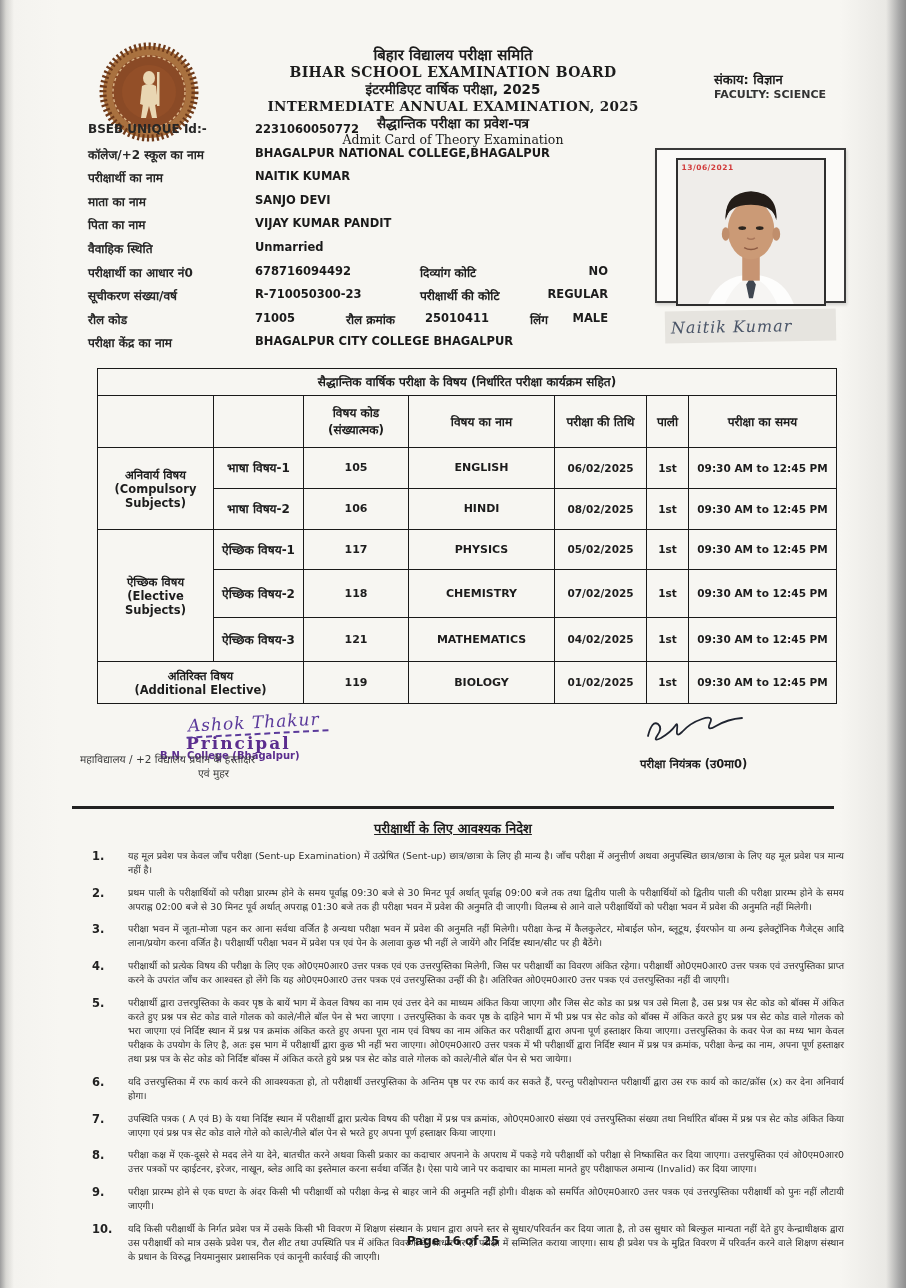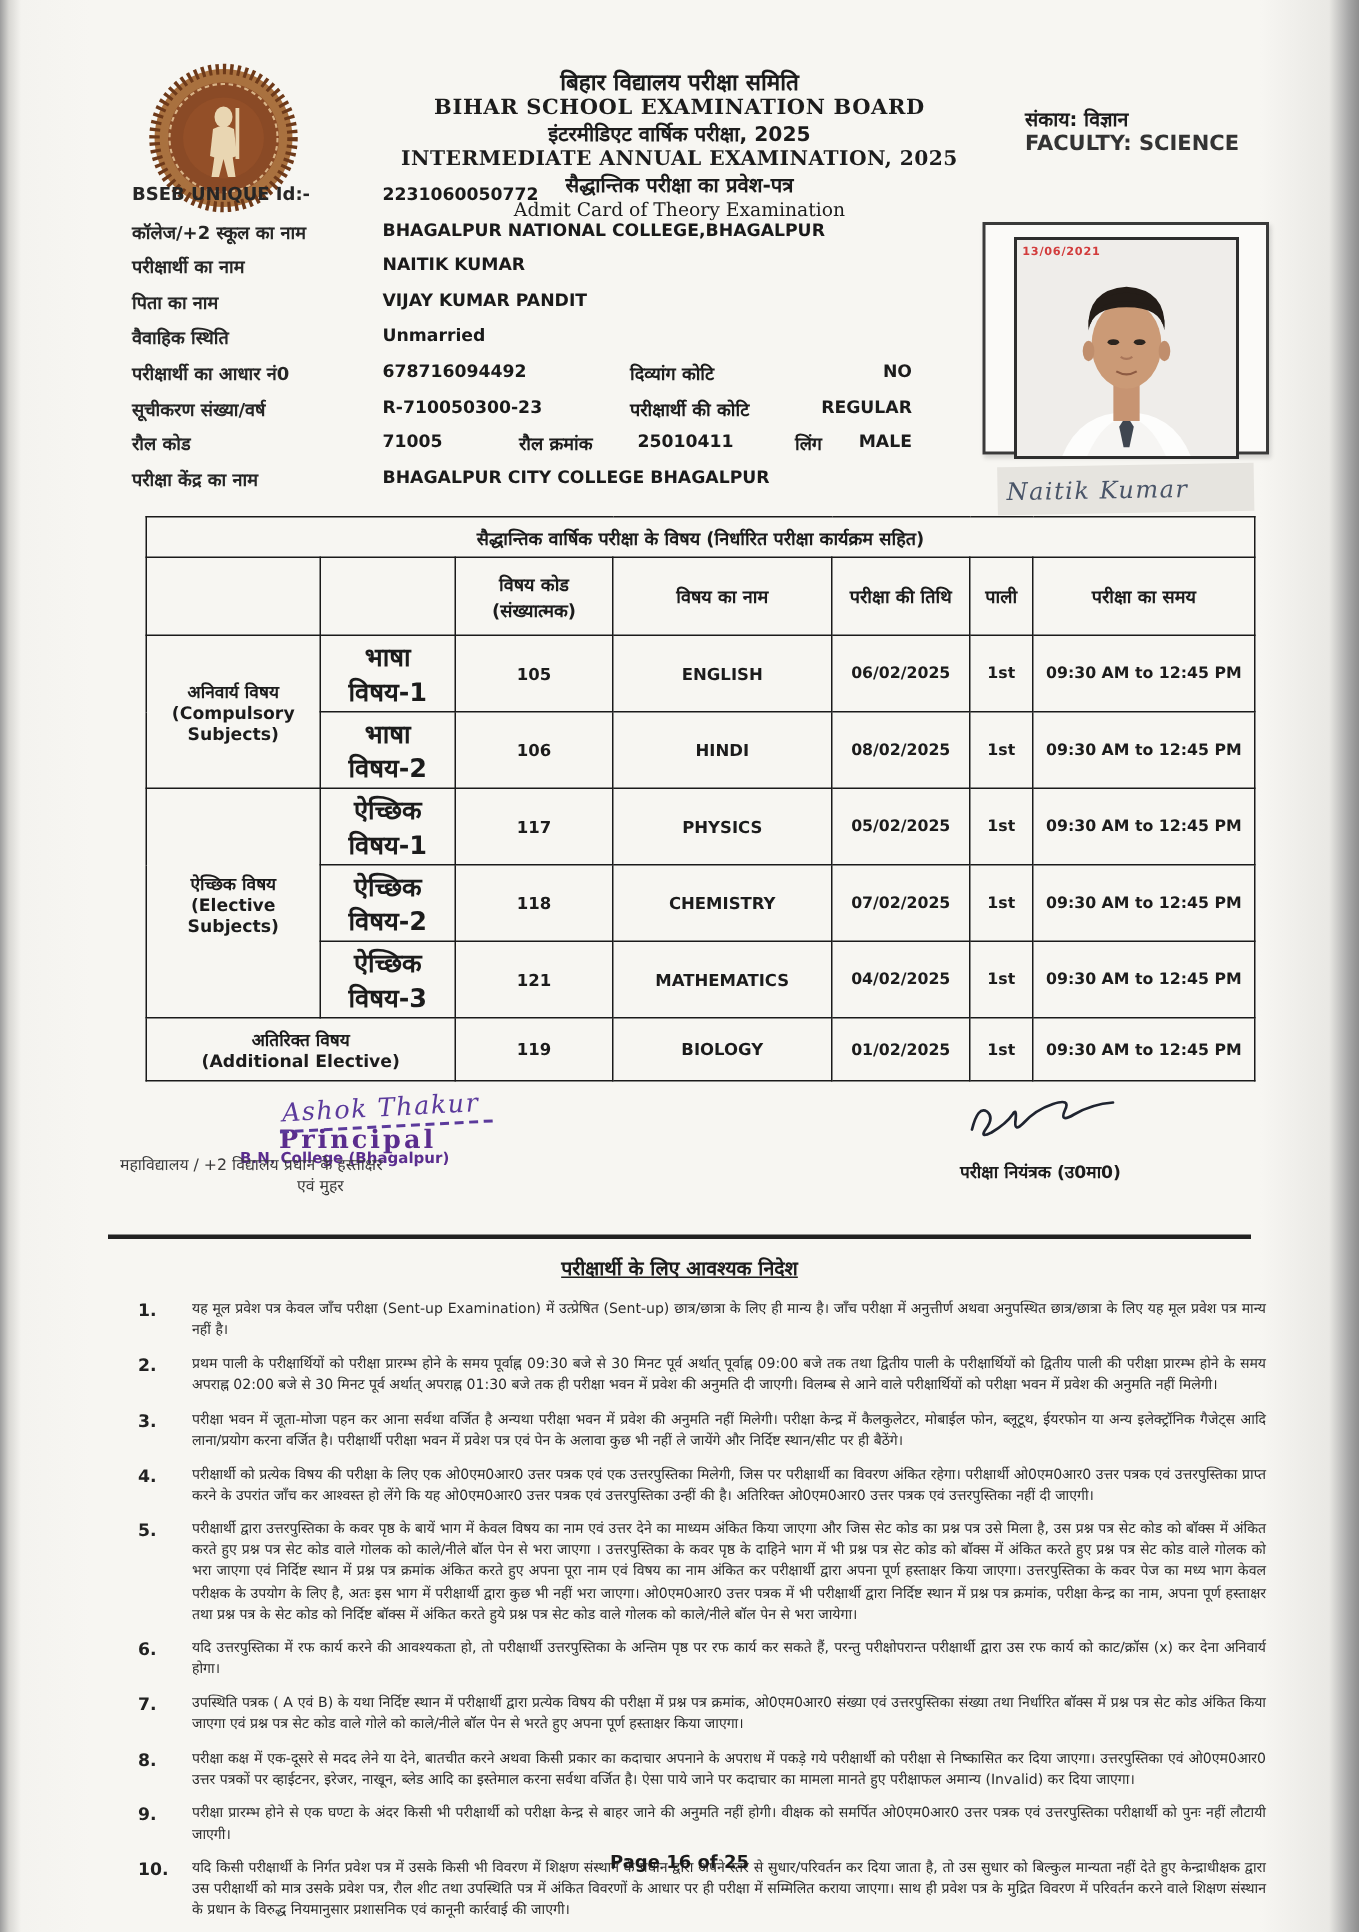--- a/index.html
+++ b/index.html
@@ -15,21 +15,21 @@
   .logo { position:absolute; left:99px; top:42px; width:100px; height:100px; }
   .titles { width:520px; margin:0 auto; text-align:center; }
   .t1 { font-size:15px; font-weight:700; }
   .t2 { font-size:14px; font-weight:700; letter-spacing:.4px; font-family:"DejaVu Serif","Liberation Serif",serif; }
   .t3 { font-size:13.5px; font-weight:700; }
   .t4 { font-size:13.5px; font-weight:700; letter-spacing:.3px; font-family:"DejaVu Serif","Liberation Serif",serif; }
   .t5 { font-size:13.5px; font-weight:700; }
   .t6 { font-size:12.5px; font-family:"DejaVu Serif","Liberation Serif",serif; }
   .faculty { position:absolute; right:80px; top:70px; text-align:left; }
   .faculty .fh { font-size:13px; font-weight:700; }
-  .faculty .fe { font-size:14px; font-weight:700; color:#333; }
+  .faculty .fe { font-size:11px; font-weight:700; color:#333; }
   
   .photo-box { position:absolute; left:655px; top:148px; width:191px; height:155px;
     background:#fbfaf8; border:2px solid #3a3a3a; box-shadow:1px 2px 3px rgba(0,0,0,.15); }
   .photo { position:relative; margin:8px auto 0; width:150px; height:148px; border:2px solid #2e2e2e; background:#f2f1ee; overflow:hidden; }
   .date-stamp { position:absolute; left:4px; top:3px; font-size:7.5px; font-weight:700; color:#d23c3c; letter-spacing:.5px; }
   .photo-sign { margin:4px 8px 0; height:32px; background:#e6e4df; color:#4a5568; font-size:16px;
     font-style:italic; font-family:"DejaVu Serif","Liberation Serif",serif; display:flex; align-items:center; padding-left:6px;
     transform:rotate(-1deg); letter-spacing:1px; }
   
   .details { position:relative; margin:14px 0 0 88px; width:560px; }
@@ -38,21 +38,21 @@
   .d-value { position:absolute; left:167px; font-size:11.5px; font-weight:700; color:#1a1a1a; white-space:nowrap; }
   .d-label2 { position:absolute; left:332px; font-size:12px; font-weight:600; white-space:nowrap; }
   .d-value2 { position:absolute; right:40px; font-size:11.5px; font-weight:700; white-space:nowrap; }
   .pos-258 { left:258px!important; } .pos-337 { left:337px!important; } .pos-412 { left:412px!important;padding-left:30px; }
   
   table.subjects { margin:10px 0 0 97px; width:739px; border-collapse:collapse; table-layout:fixed; }
   table.subjects td { border:1.6px solid #1a1a1a; text-align:center; vertical-align:middle; padding:2px 3px; }
   .cap { font-size:12px; font-weight:700; height:27px; }
   .th { font-size:12px; font-weight:700; height:52px; }
   .group { font-size:11.5px; font-weight:700; }
-  .slot { font-size:17px; font-weight:700; }
+  .slot { font-size:12px; font-weight:700; }
   .cd,.nm { font-size:11px; font-weight:600; }
   .dt,.sh,.tm { font-size:10.5px; font-weight:600; }
   .pre { white-space:pre-line; }
   .rh1 td{height:41px;} .rh2 td{height:41px;} .rh3 td{height:40px;} .rh4 td{height:48px;} .rh5 td{height:44px;} .rh6 td{height:42px;}
   
   .signs { position:relative; height:92px; margin:6px 80px 0; }
   .p-block { position:absolute; left:78px; top:2px; width:300px; }
   .p-hand { color:#5b3a9b; font-size:17px; font-style:italic; font-family:"DejaVu Serif","Liberation Serif",serif;
     transform:rotate(-3deg); letter-spacing:1px; border-bottom:2px dashed #5b3a9b; display:inline-block; padding:0 8px 1px 2px; margin-left:28px; }
   .p-stamp1 { color:#5b2d8e; font-size:17px; font-weight:700; letter-spacing:2px; margin-left:28px; margin-top:-2px;
@@ -134,20 +134,24 @@
     </div>
     <div class="d-row">
       <span class="d-label">कॉलेज/+2 स्कूल का नाम</span>
       <span class="d-value">BHAGALPUR NATIONAL COLLEGE,BHAGALPUR</span>
     </div>
     <div class="d-row">
       <span class="d-label">परीक्षार्थी का नाम</span>
       <span class="d-value">NAITIK KUMAR</span>
     </div>
     <div class="d-row">
+      <span class="d-label">माता का नाम</span>
+      <span class="d-value">SANJO DEVI</span>
+    </div>
+    <div class="d-row">
       <span class="d-label">पिता का नाम</span>
       <span class="d-value">VIJAY KUMAR PANDIT</span>
     </div>
     <div class="d-row">
       <span class="d-label">वैवाहिक स्थिति</span>
       <span class="d-value">Unmarried</span>
     </div>
     <div class="d-row">
       <span class="d-label">परीक्षार्थी का आधार नं0</span>
       <span class="d-value">678716094492</span>

